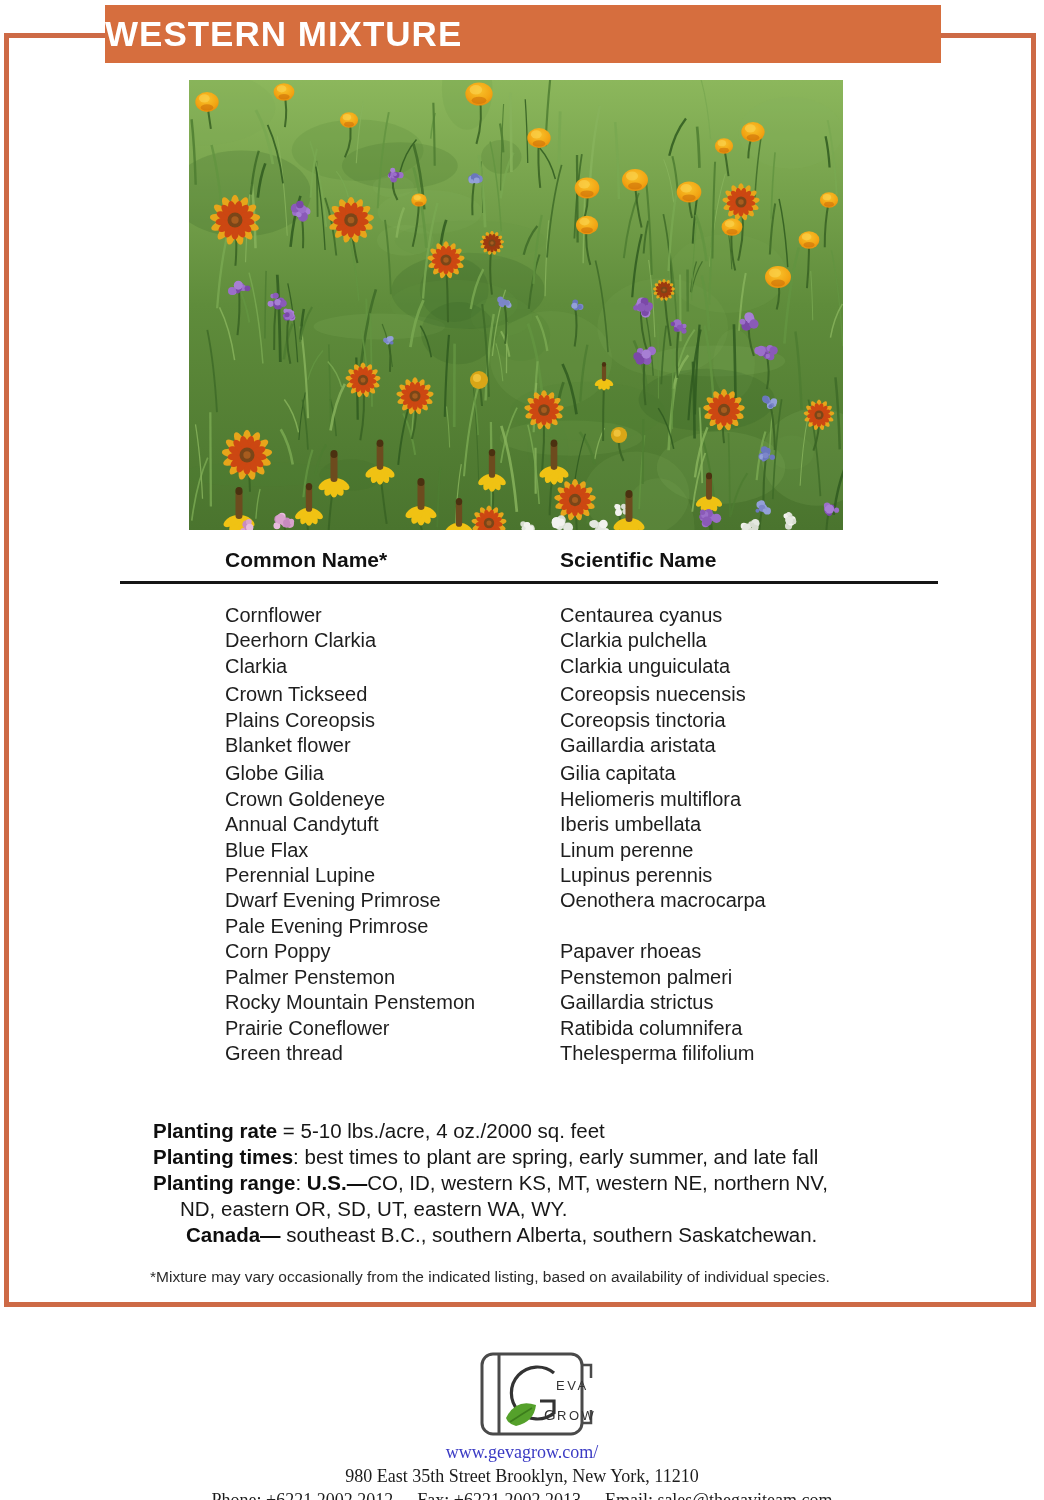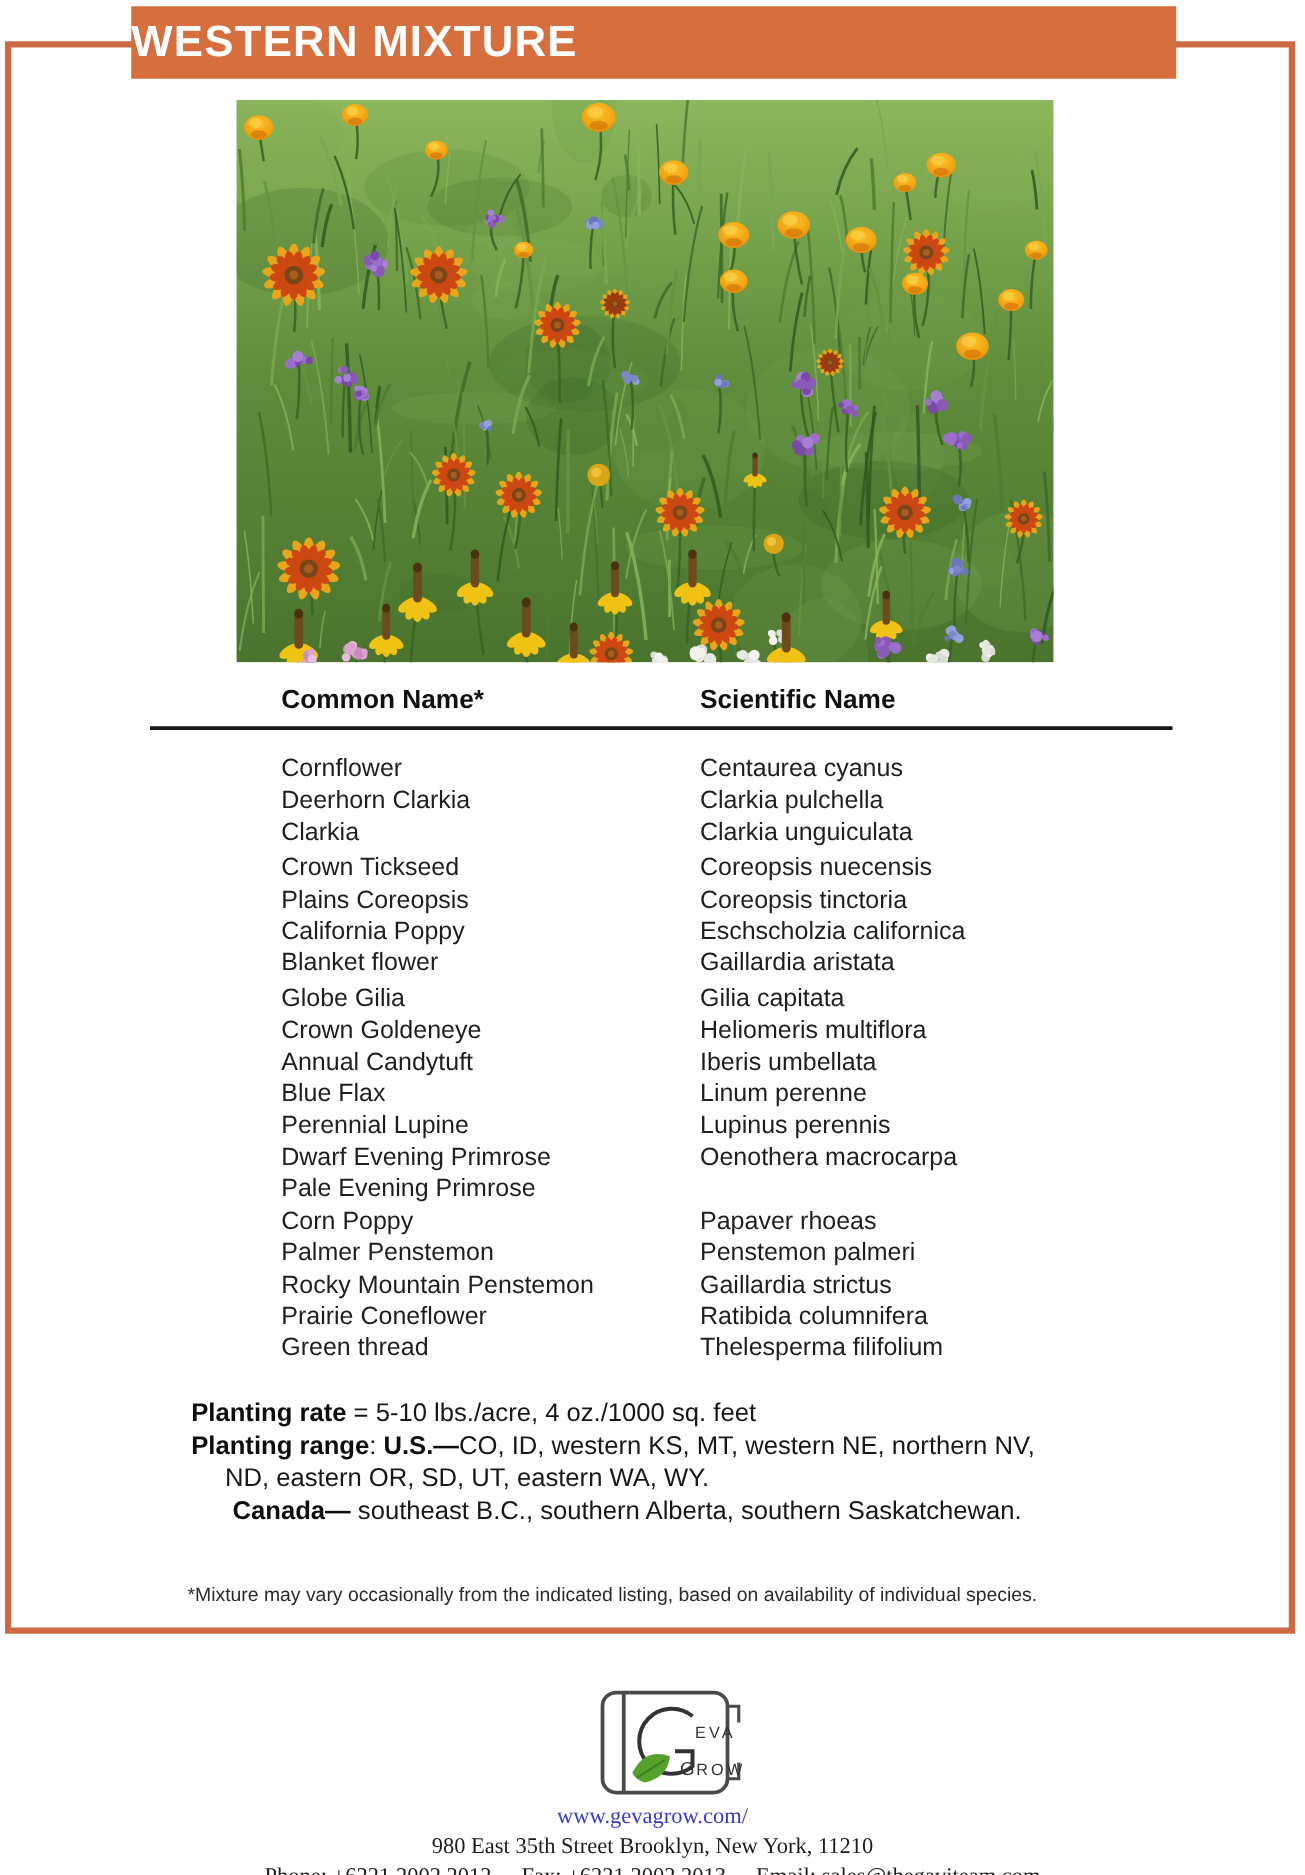--- a/index.html
+++ b/index.html
@@ -1353,24 +1353,20 @@
   </div>
     <div class="srow gap">
     <span>Crown Tickseed</span>
     <span>Coreopsis nuecensis</span>
   </div>
     <div class="srow">
     <span>Plains Coreopsis</span>
     <span>Coreopsis tinctoria</span>
   </div>
     <div class="srow">
-    <span>California Poppy</span>
-    <span>Eschscholzia californica</span>
-  </div>
-    <div class="srow">
     <span>Blanket flower</span>
     <span>Gaillardia aristata</span>
   </div>
     <div class="srow gap">
     <span>Globe Gilia</span>
     <span>Gilia capitata</span>
   </div>
     <div class="srow">
     <span>Crown Goldeneye</span>
     <span>Heliomeris multiflora</span>
@@ -1410,21 +1406,22 @@
     <span>Prairie Coneflower</span>
     <span>Ratibida columnifera</span>
   </div>
     <div class="srow">
     <span>Green thread</span>
     <span>Thelesperma filifolium</span>
   </div>
   </div>
 
 <div class="planting">
-  <div class="pline"><b>Planting rate</b><span> = 5-10 lbs./acre, 4 oz./1000 sq. feet</span></div>
+  <div class="pline"><b>Planting rate</b><span> = 5-10 lbs./acre, 4 oz./2000 sq. feet</span></div>
+  <div class="pline"><b>Planting times</b><span>: best times to plant are spring, early summer, and late fall</span></div>
   <div class="pline"><b>Planting range</b><span>: </span><b>U.S.—</b><span>CO, ID, western KS, MT, western NE, northern NV,</span></div>
   <div class="pline wrap1"><span>ND, eastern OR, SD, UT, eastern WA, WY.</span></div>
   <div class="pline wrap2"><b>Canada—</b><span> southeast B.C., southern Alberta, southern Saskatchewan.</span></div>
 </div>
 
 <div class="footnote">*Mixture may vary occasionally from the indicated listing, based on availability of individual species.</div>
 
 <div class="footer">
   <div class="logo-wrap">
     <svg width="134" height="92" viewBox="0 0 134 92">

